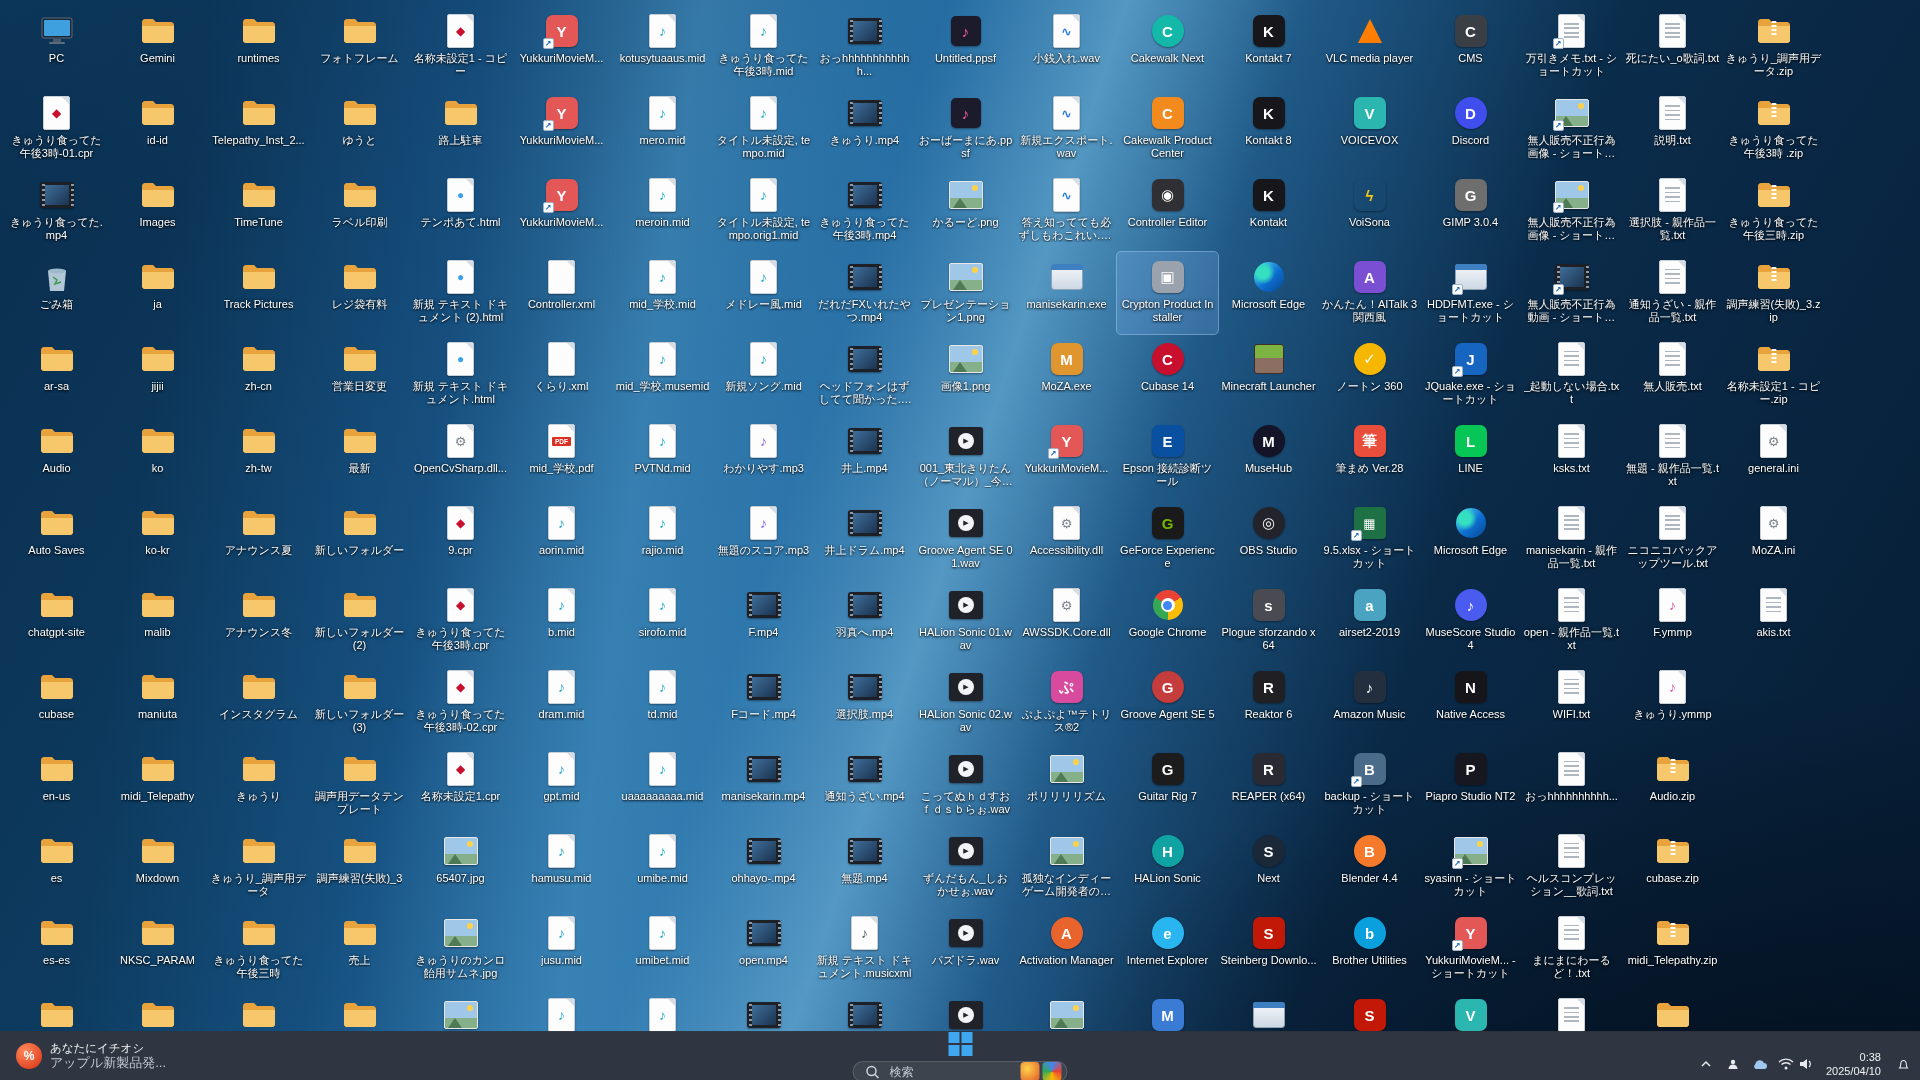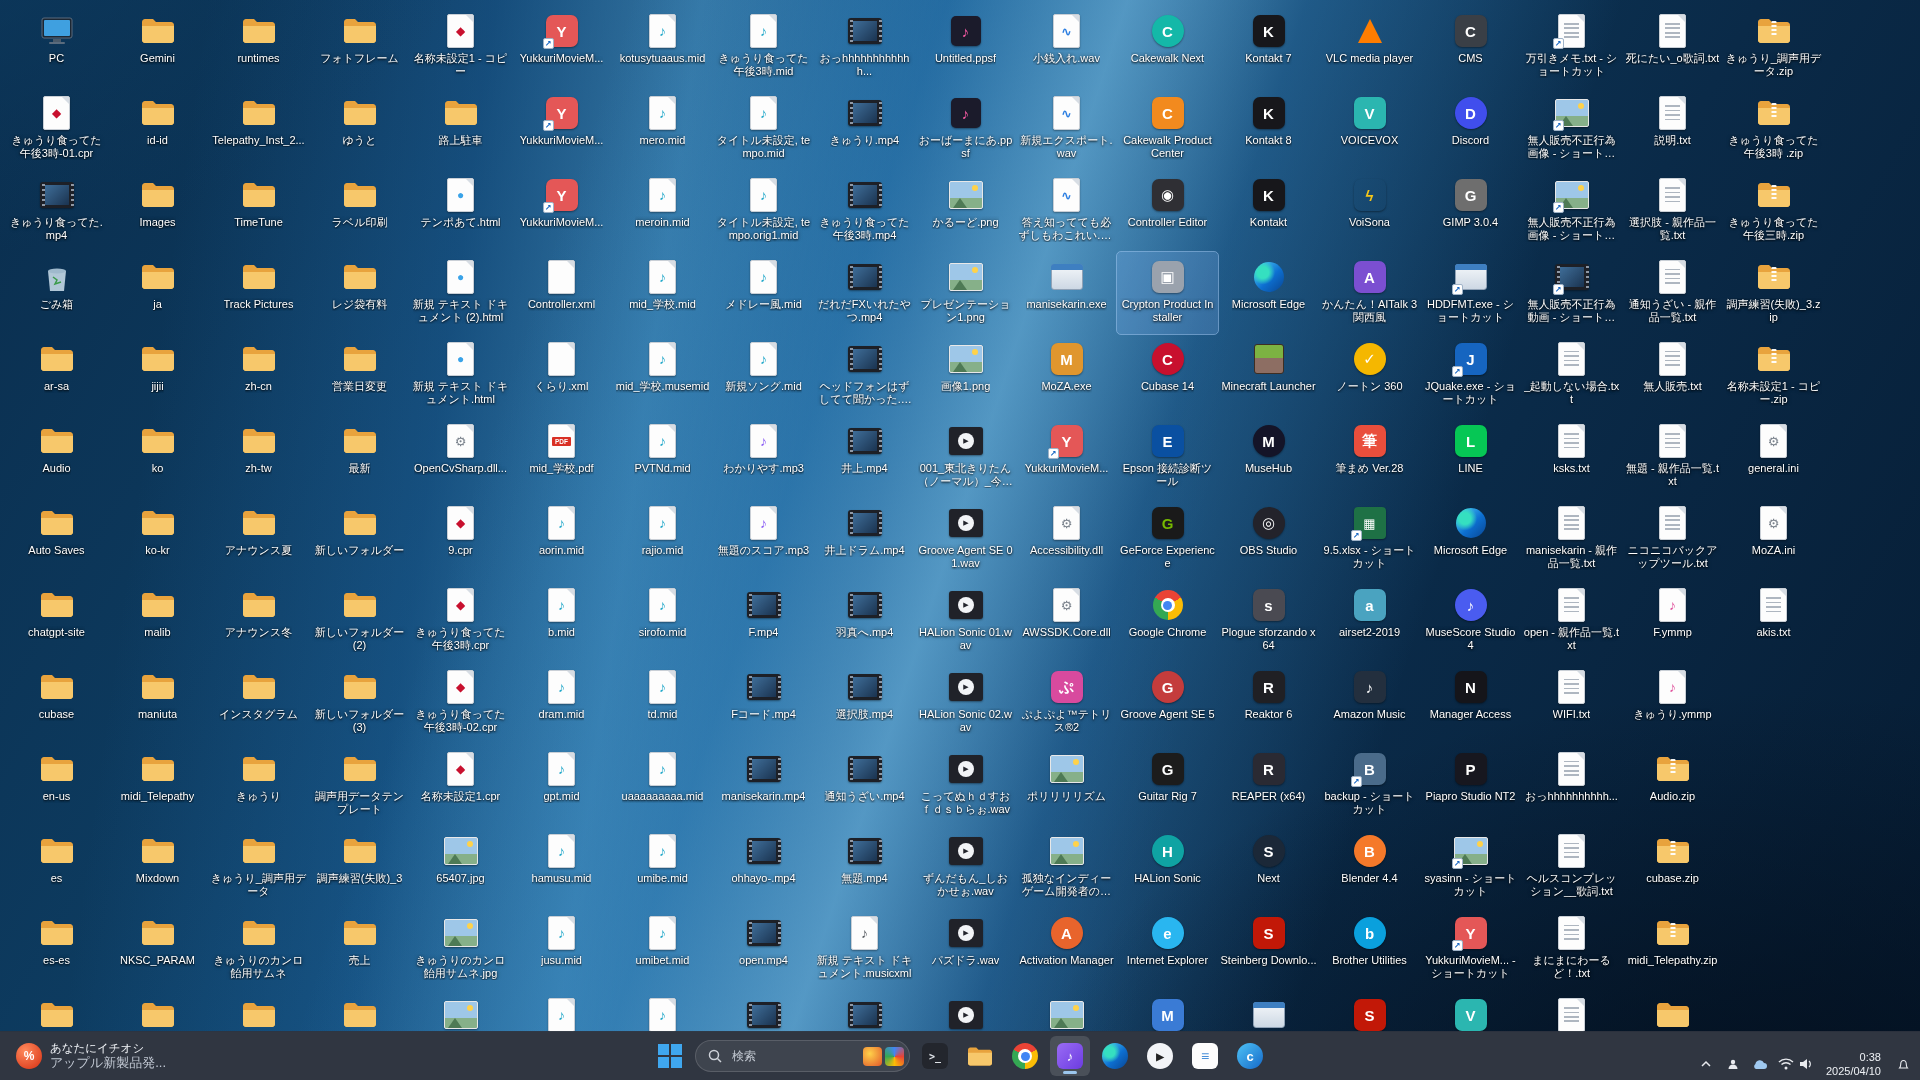--- a/index.html
+++ b/index.html
@@ -81,21 +81,21 @@
   #taskbar{position:absolute;left:0;right:0;bottom:0;height:48px;
     background:rgba(32,39,51,.93);border-top:1px solid rgba(255,255,255,.06);}
   .widget{position:absolute;left:6px;top:0;height:48px;display:flex;align-items:center;gap:8px;
     background:transparent;border:none;color:#fff;cursor:pointer;padding:0 10px;border-radius:6px;}
   .widget-ic{width:26px;height:26px;border-radius:50%;flex:none;display:flex;align-items:center;justify-content:center;
     background:radial-gradient(circle at 35% 30%,#ff8a5c,#d62f12);color:#fff;font-size:12px;font-weight:bold;}
   .widget-txt{display:flex;flex-direction:column;align-items:flex-start;line-height:1.25;}
   .widget-title{font-size:11.5px;color:#f2f5f9;}
   .widget-sub{font-size:13px;color:#c2c9d4;}
   #tb-center{position:absolute;left:50%;top:0;transform:translateX(-50%);height:48px;
-    display:flex;align-items:center;gap:5px;}
+    display:flex;align-items:center;gap:5px;flex-direction:column;}
   .tb-app{width:40px;height:40px;border:none;background:transparent;border-radius:6px;
     display:flex;align-items:center;justify-content:center;cursor:pointer;position:relative;padding:0;}
   .tb-app.active{background:rgba(255,255,255,.13);}
   .tb-app.active::after{content:"";position:absolute;bottom:2px;left:50%;transform:translateX(-50%);
     width:14px;height:3px;border-radius:2px;background:#9cc7ee;}
   .winlogo{display:grid;grid-template-columns:11px 11px;gap:2px;}
   .winlogo i{width:11px;height:11px;background:#3fa7ef;display:block;}
   .tbic{width:26px;height:26px;border-radius:6px;display:flex;align-items:center;justify-content:center;
     font-size:13px;font-weight:bold;}
   .tbic.round{border-radius:50%;}
@@ -453,21 +453,21 @@
         </div>
         <div class="lbl">きゅうり_調声用データ</div>
       </div>
       <div class="cell">
         <div class="ic">
           <svg width="34" height="28" viewBox="0 0 34 28">
             <path d="M1 5c0-1.6 1.3-3 3-3h8l3 3h15c1.7 0 3 1.4 3 3v15c0 1.6-1.3 3-3 3H4c-1.7 0-3-1.4-3-3V5z" fill="#e8a33d"></path>
             <path d="M1 9h32v14c0 1.6-1.3 3-3 3H4c-1.7 0-3-1.4-3-3V9z" fill="#f7c86b"></path>
           </svg>
         </div>
-        <div class="lbl">きゅうりのカンロ飴用サムネ</div>
+        <div class="lbl">きゅうり食ってた午後三時</div>
       </div>
       <div class="cell">
         <div class="ic">
           <svg width="34" height="28" viewBox="0 0 34 28">
             <path d="M1 5c0-1.6 1.3-3 3-3h8l3 3h15c1.7 0 3 1.4 3 3v15c0 1.6-1.3 3-3 3H4c-1.7 0-3-1.4-3-3V5z" fill="#e8a33d"></path>
             <path d="M1 9h32v14c0 1.6-1.3 3-3 3H4c-1.7 0-3-1.4-3-3V9z" fill="#f7c86b"></path>
           </svg>
         </div>
         <div class="lbl"></div>
       </div>
@@ -1534,21 +1534,21 @@
       <div class="cell">
         <div class="ic">
           <span class="tile circle" style="background:#4a5cf0">♪</span>
         </div>
         <div class="lbl">MuseScore Studio 4</div>
       </div>
       <div class="cell">
         <div class="ic">
           <span class="tile" style="background:#15151a">N</span>
         </div>
-        <div class="lbl">Manager Access</div>
+        <div class="lbl">Native Access</div>
       </div>
       <div class="cell">
         <div class="ic">
           <span class="tile" style="background:#17171f">P</span>
         </div>
         <div class="lbl">Piapro Studio NT2</div>
       </div>
       <div class="cell">
         <div class="ic">
           <span class="thumb"></span>

